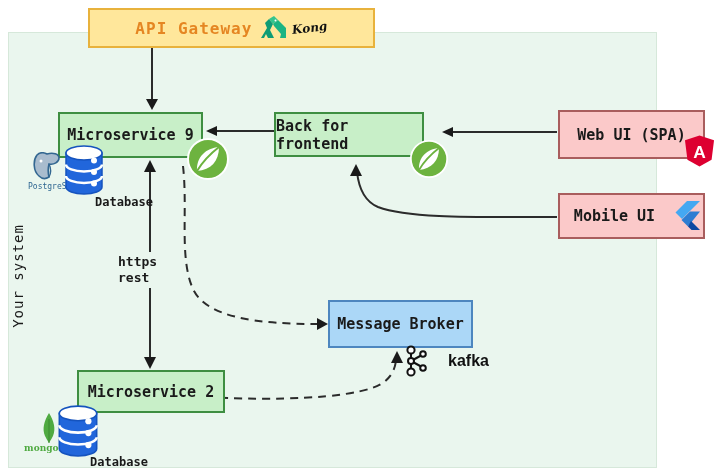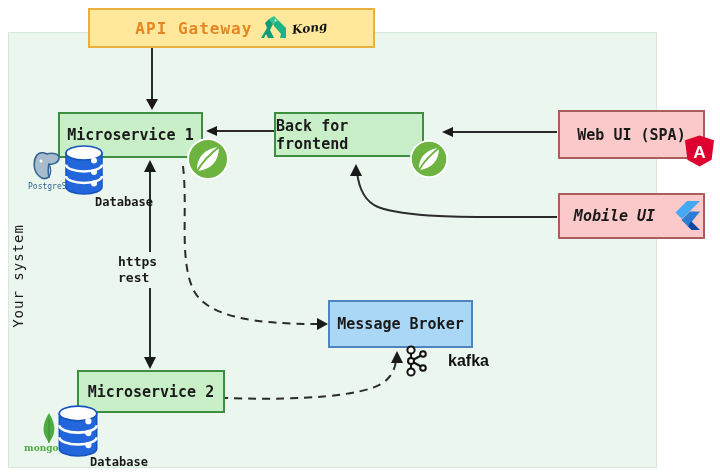--- a/index.html
+++ b/index.html
@@ -15,21 +15,21 @@
   .broker{background:#ABD7F7;border:2px solid #4D86BF;}
   #node-api-gateway{left:88px;top:8px;width:287px;height:40px;background:#FFE79B;
         border:2px solid #E8B23C;gap:8px;}
   #api-gateway-label{color:#E58622;font-size:16px;letter-spacing:1px;}
   .kong-group{display:flex;align-items:center;gap:5px;}
   #kong-text{font-family:"DejaVu Serif","Liberation Serif",serif;font-style:italic;font-weight:bold;
         font-size:12px;color:#111;transform:rotate(-7deg);}
   #node-microservice-1{left:58px;top:112px;width:145px;height:46px;}
   #node-back-for-frontend{left:274px;top:112px;width:150px;height:45px;}
   #node-web-ui{left:558px;top:110px;width:147px;height:49px;}
-  #node-mobile-ui{left:558px;top:193px;width:147px;height:46px;padding-right:34px;font-style:italic;}
+  #node-mobile-ui{left:558px;top:193px;width:147px;height:46px;padding-right:34px;}
   #node-message-broker{left:328px;top:300px;width:145px;height:48px;}
   #node-microservice-2{left:57px;top:370px;width:148px;height:43px;margin-left:20px;}
   #your-system-label{left:-42px;top:268px;width:120px;text-align:center;font-size:14px;
         color:#1a1a1a;transform:rotate(-90deg);letter-spacing:1px;}
   #edge-label-https-rest{left:118px;top:252px;width:64px;text-align:left;background:#EAF6EE;
         font-weight:bold;font-size:13px;color:#1a1a1a;line-height:16px;padding:2px 0;}
   .db-label{position:absolute;font-weight:bold;font-size:12px;color:#1a1a1a;text-align:center;margin-left:40px;}
   #database-label-1{left:47px;top:195px;width:74px;}
   #database-label-2{left:41px;top:455px;width:76px;}
   .logo-text-small{font-size:8px;text-align:center;display:block;}
@@ -79,21 +79,21 @@
         <polygon points="9,3 14,0 18,4 13,8" fill="#33C48E"></polygon>
         <polygon points="1,22 7,12 5,7 9,3 13,8 10,14 14,22 8,22 6,18 4,22" fill="#0E9C75"></polygon>
         <polygon points="13,8 18,4 26,12 26,22 20,22 21,18 14,10" fill="#1BB483"></polygon>
         <circle cx="15.5" cy="4.5" r="1" fill="#ffffff"></circle>
       </svg>
       <span id="kong-text">Kong</span>
     </span>
   </div>
 
   <div id="node-microservice-1" class="node service">
-    <span>Microservice 1</span>
+    <span>Microservice 9</span>
   </div>
   <div class="abs" style="left:186px;top:137px;">
     <svg width="44" height="44" viewBox="0 0 44 44">
       <circle cx="22" cy="22" r="20" fill="#6DB33F" stroke="#ffffff" stroke-width="2"></circle>
       <path d="M33,10 C20,11 10,20 11,34 C25,33 33,24 33,10 Z" fill="#ffffff"></path>
       <path d="M11,34 C17,24 24,17 33,10" stroke="#6DB33F" stroke-width="2" fill="none"></path>
     </svg>
   </div>
 
   <div id="node-back-for-frontend" class="node service">

